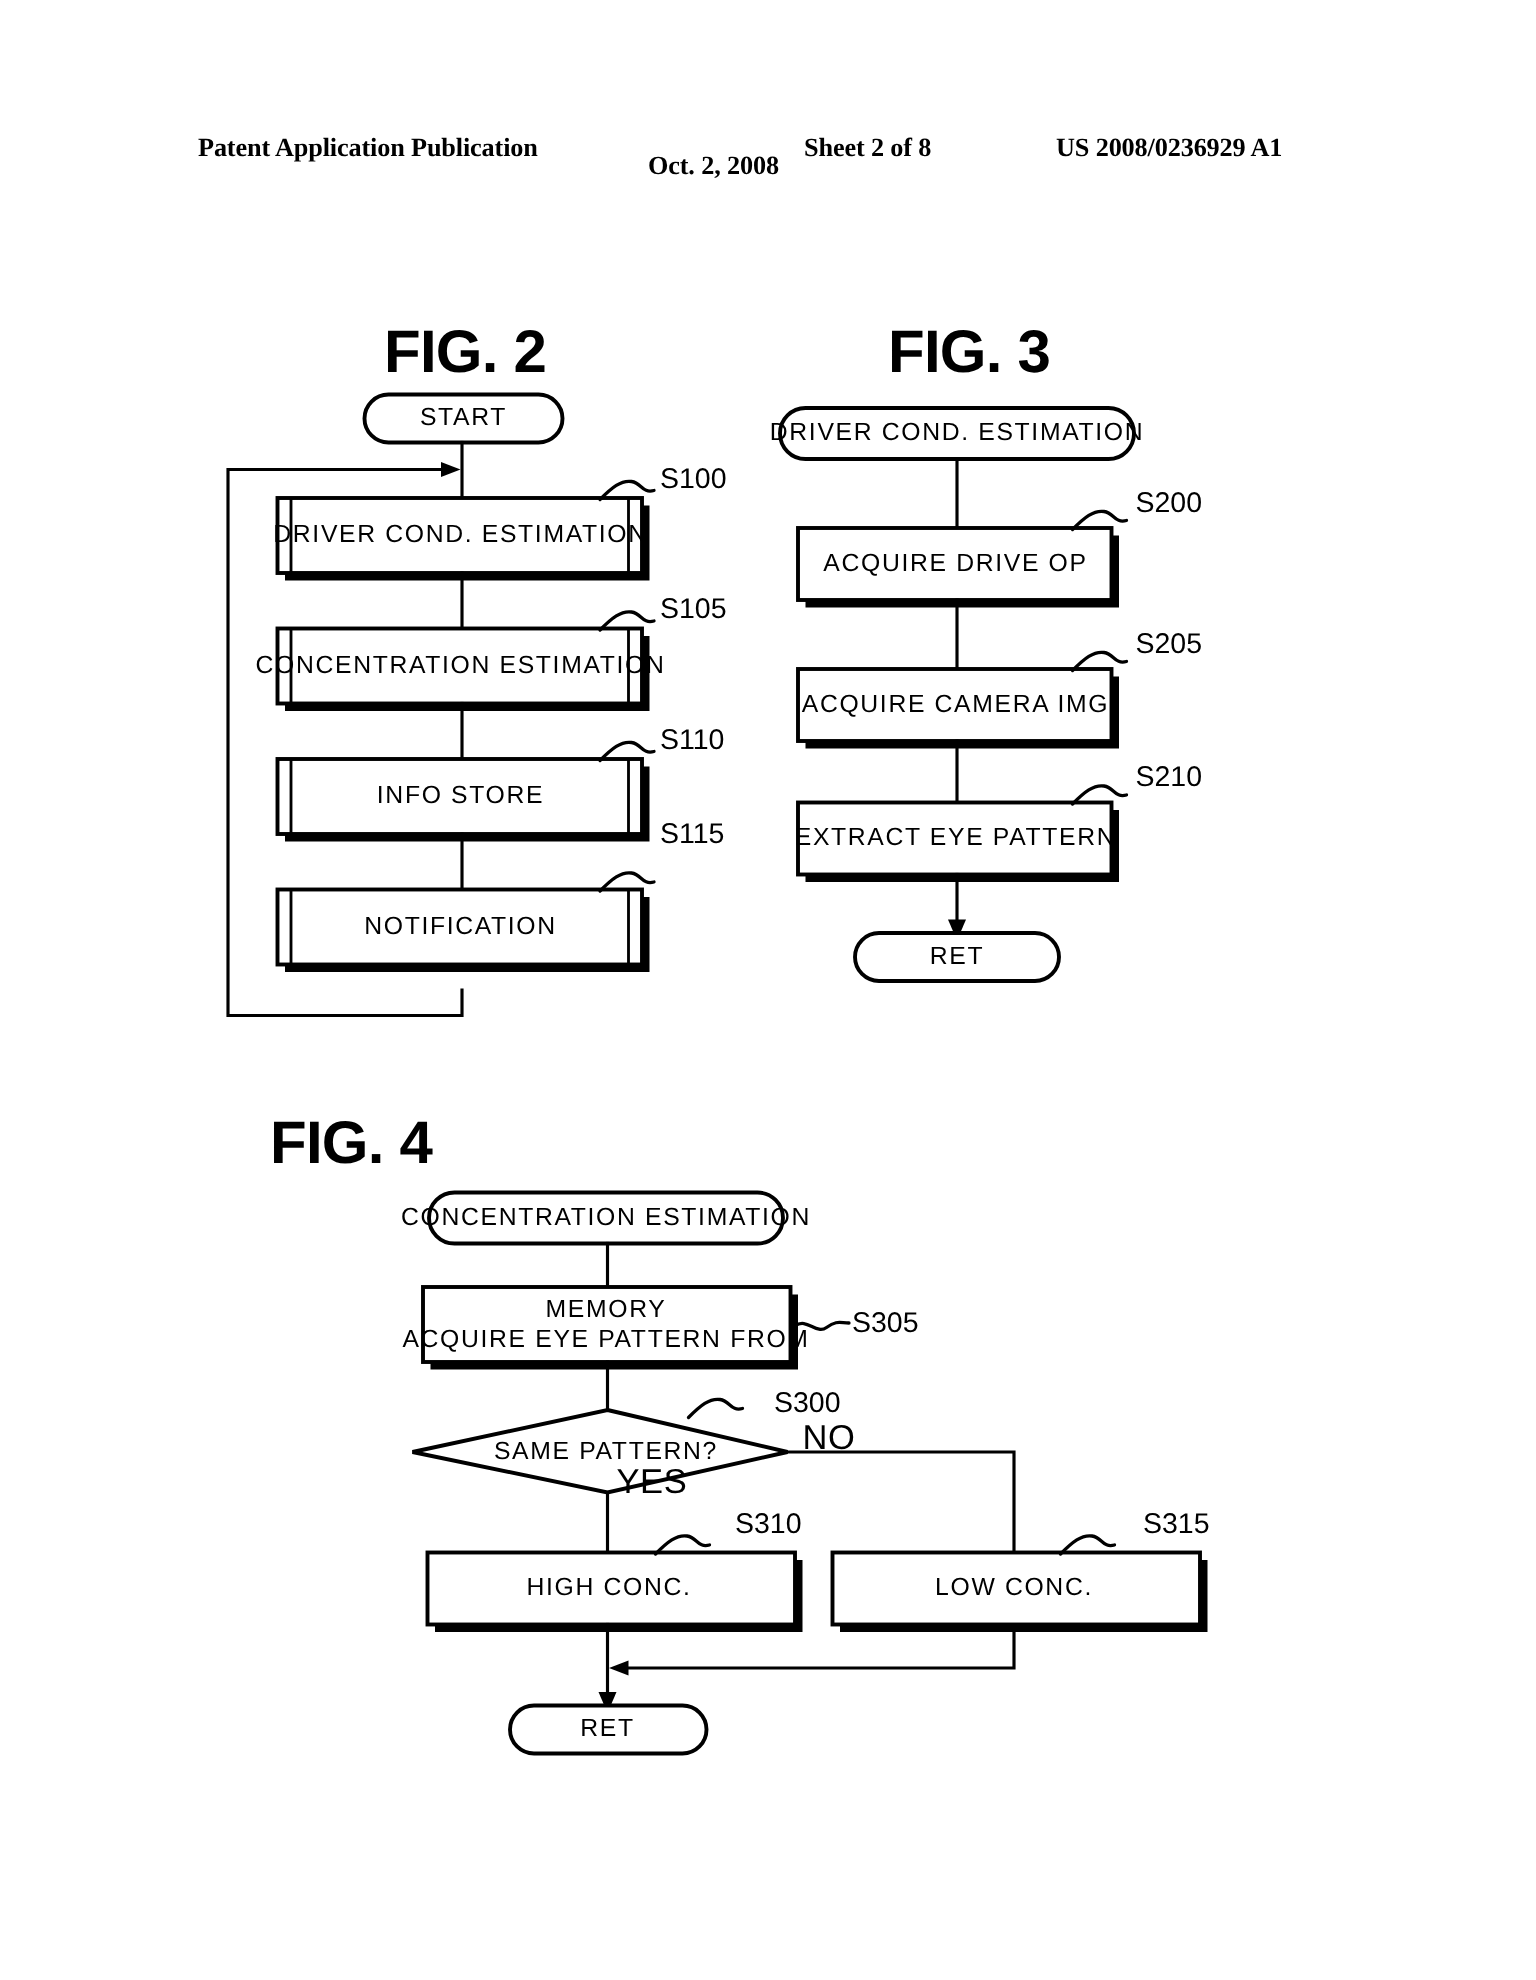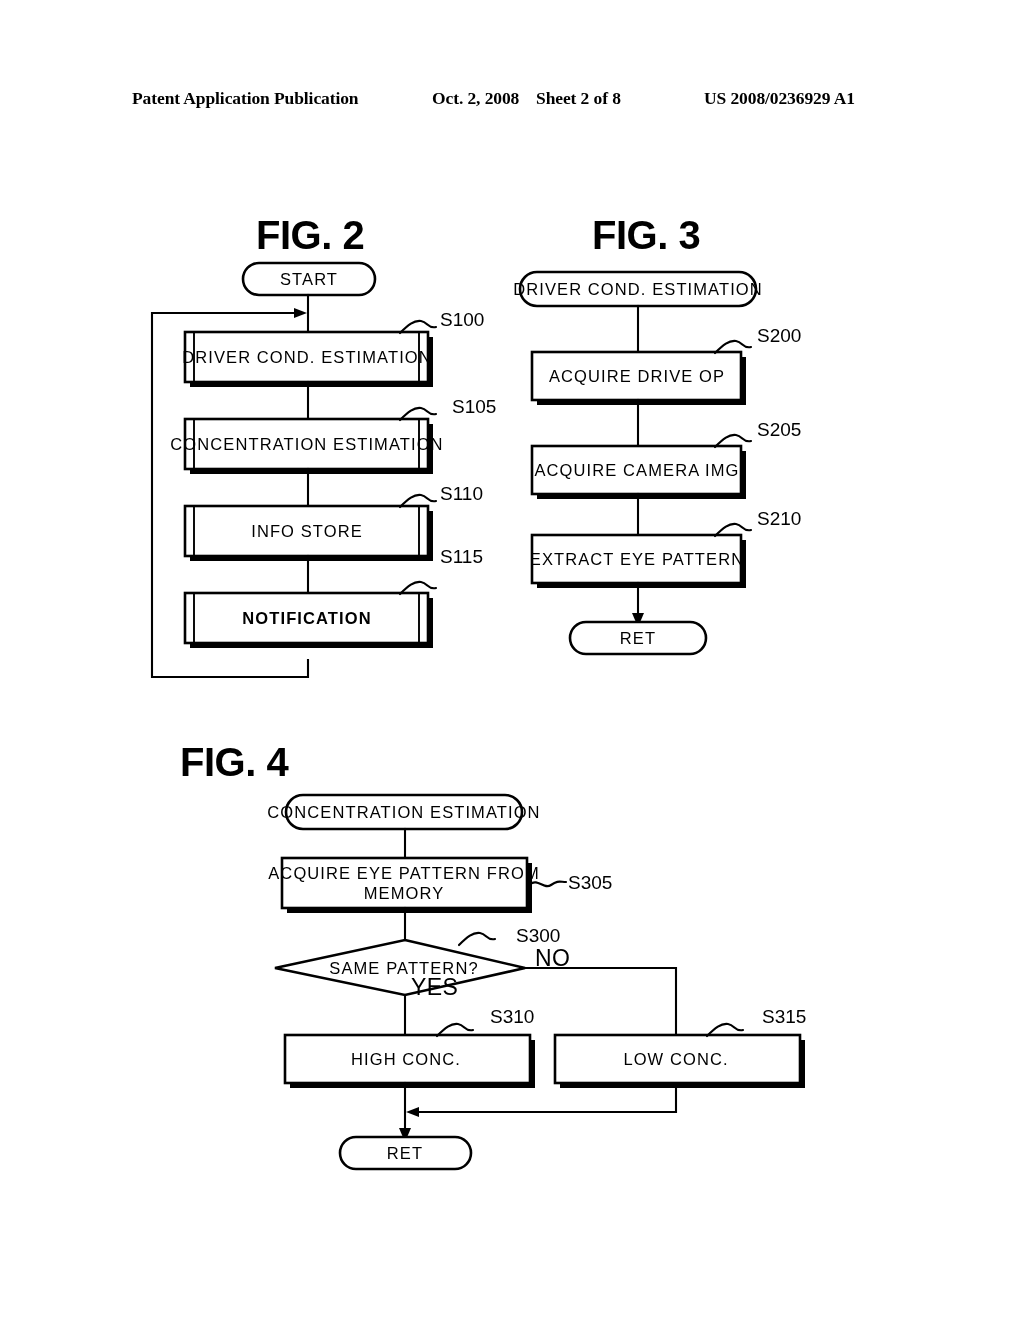--- a/index.html
+++ b/index.html
@@ -27,21 +27,21 @@
     display: flex;
     flex-direction: row;
     align-items: baseline;
     font-family: "Liberation Serif", serif;
     font-weight: bold;
     font-size: 17.5px;
     letter-spacing: -0.1px;
     white-space: nowrap;
   }
   .hdr-pub   { position: absolute; left: 132px; }
-  .hdr-date  { position: absolute; left: 432px; }
+  .hdr-date  { position: absolute; left: 432px; margin-top: 12px; }
   .hdr-sheet { position: absolute; left: 536px; }
   .hdr-num   { position: absolute; left: 704px; }
 
   
   .fig-title {
     position: absolute;
     font-family: "Liberation Sans", sans-serif;
     font-weight: bold;
     font-size: 40px;
     letter-spacing: -0.5px;
@@ -236,42 +236,42 @@
     <polygon class="arrow" points="405,1142 399,1128 411,1128"></polygon>
 
     <rect class="shape" x="340" y="1137" width="131" height="32" rx="16" ry="16"></rect>
   </g>
 </svg>
 
 <div class="node-text" style="left:309px; top:279px;">START</div>
 <div class="node-text" style="left:307px; top:357px;">DRIVER COND.  ESTIMATION</div>
 <div class="node-text" style="left:307px; top:444px;">CONCENTRATION ESTIMATION</div>
 <div class="node-text" style="left:307px; top:531px;">INFO STORE</div>
-<div class="node-text" style="left:307px; top:618px;font-weight:bold;">NOTIFICATION</div>
+<div class="node-text" style="left:307px; top:618px;">NOTIFICATION</div>
 
 <div class="step-label" style="left:440px; top:309px;">S100</div>
-<div class="step-label" style="left:440px; top:396px;margin-left:12px;">S105</div>
+<div class="step-label" style="left:440px; top:396px;">S105</div>
 <div class="step-label" style="left:440px; top:483px;">S110</div>
 <div class="step-label" style="left:440px; top:546px;">S115</div>
 
 <div class="node-text" style="left:638px; top:289px;">DRIVER COND.  ESTIMATION</div>
 <div class="node-text" style="left:637px; top:376px;">ACQUIRE DRIVE OP</div>
 <div class="node-text" style="left:637px; top:470px;">ACQUIRE CAMERA IMG</div>
 <div class="node-text" style="left:637px; top:559px;">EXTRACT EYE PATTERN</div>
 <div class="node-text" style="left:638px; top:638px;">RET</div>
 
 <div class="step-label" style="left:757px; top:325px;">S200</div>
 <div class="step-label" style="left:757px; top:419px;">S205</div>
 <div class="step-label" style="left:757px; top:508px;">S210</div>
 
 <div class="node-text" style="left:404px; top:812px;">CONCENTRATION ESTIMATION</div>
 
 <div class="node-text two-line" style="left:404px; top:883px;">
+  <div>MEMORY</div>
   <div>ACQUIRE EYE PATTERN FROM</div>
-  <div>MEMORY</div>
 </div>
 
 <div class="node-text" style="left:404px; top:968px;">SAME PATTERN?</div>
 <div class="node-text" style="left:406px; top:1059px;">HIGH CONC.</div>
 <div class="node-text" style="left:676px; top:1059px;">LOW CONC.</div>
 <div class="node-text" style="left:405px; top:1153px;">RET</div>
 
 <div class="step-label" style="left:500px; top:925px;margin-left:16px;">S300</div>
 <div class="step-label" style="left:568px; top:872px;">S305</div>
 <div class="step-label" style="left:490px; top:1006px;">S310</div>

